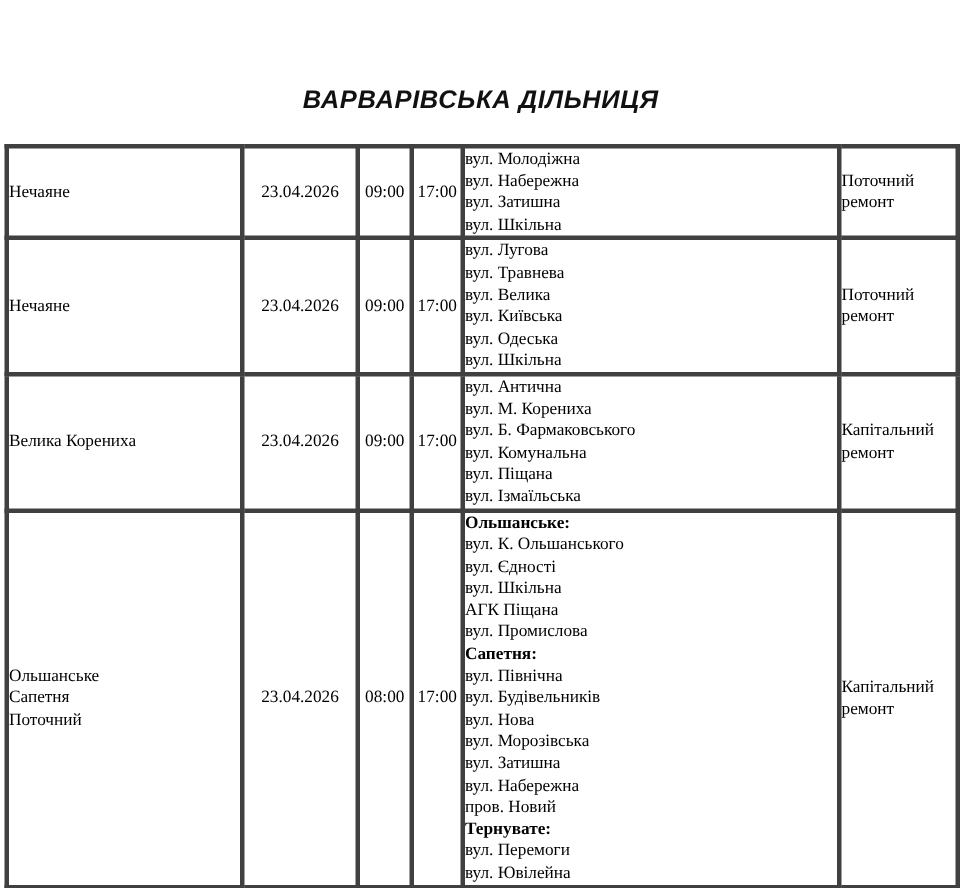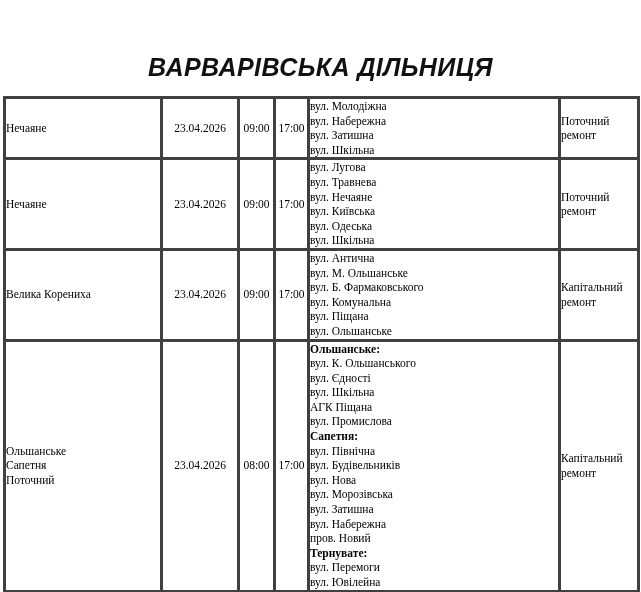--- a/index.html
+++ b/index.html
@@ -23,21 +23,21 @@
   }
   .page-title {
     position: absolute;
     left: 0;
     top: 52px;
     width: 641px;
     text-align: center;
     font-family: "Liberation Sans", "DejaVu Sans", sans-serif;
     font-weight: bold;
     font-style: italic;
-    font-size: 25px;
+    font-size: 17px;
     letter-spacing: 0.4px;
     line-height: 30px;
     color: #111111;
     white-space: nowrap;
   }
   .outage-table {
     position: absolute;
     left: 3px;
     top: 96px;
     width: 634px;
@@ -134,44 +134,44 @@
         <tr>
           <td class="cell-locality">
             <span class="loc-line">Нечаяне</span>
           </td>
           <td class="cell-date">23.04.2026</td>
           <td class="cell-time">09:00</td>
           <td class="cell-time">17:00</td>
           <td class="cell-streets">
             <span class="street-line">вул. Лугова</span>
             <span class="street-line">вул. Травнева</span>
-            <span class="street-line">вул. Нечаяне</span>
+            <span class="street-line">вул. Велика</span>
             <span class="street-line">вул. Київська</span>
             <span class="street-line">вул. Одеська</span>
             <span class="street-line">вул. Шкільна</span>
           </td>
           <td class="cell-worktype">
             <span class="wt-line">Поточний</span>
             <span class="wt-line">ремонт</span>
           </td>
         </tr>
         <tr>
           <td class="cell-locality">
             <span class="loc-line">Велика Корениха</span>
           </td>
           <td class="cell-date">23.04.2026</td>
           <td class="cell-time">09:00</td>
           <td class="cell-time">17:00</td>
           <td class="cell-streets">
             <span class="street-line">вул. Антична</span>
-            <span class="street-line">вул. М. Ольшанське</span>
+            <span class="street-line">вул. М. Корениха</span>
             <span class="street-line">вул. Б. Фармаковського</span>
             <span class="street-line">вул. Комунальна</span>
             <span class="street-line">вул. Піщана</span>
-            <span class="street-line">вул. Ольшанське</span>
+            <span class="street-line">вул. Ізмаїльська</span>
           </td>
           <td class="cell-worktype">
             <span class="wt-line">Капітальний</span>
             <span class="wt-line">ремонт</span>
           </td>
         </tr>
         <tr>
           <td class="cell-locality">
             <span class="loc-line">Ольшанське</span>
             <span class="loc-line">Сапетня</span>

